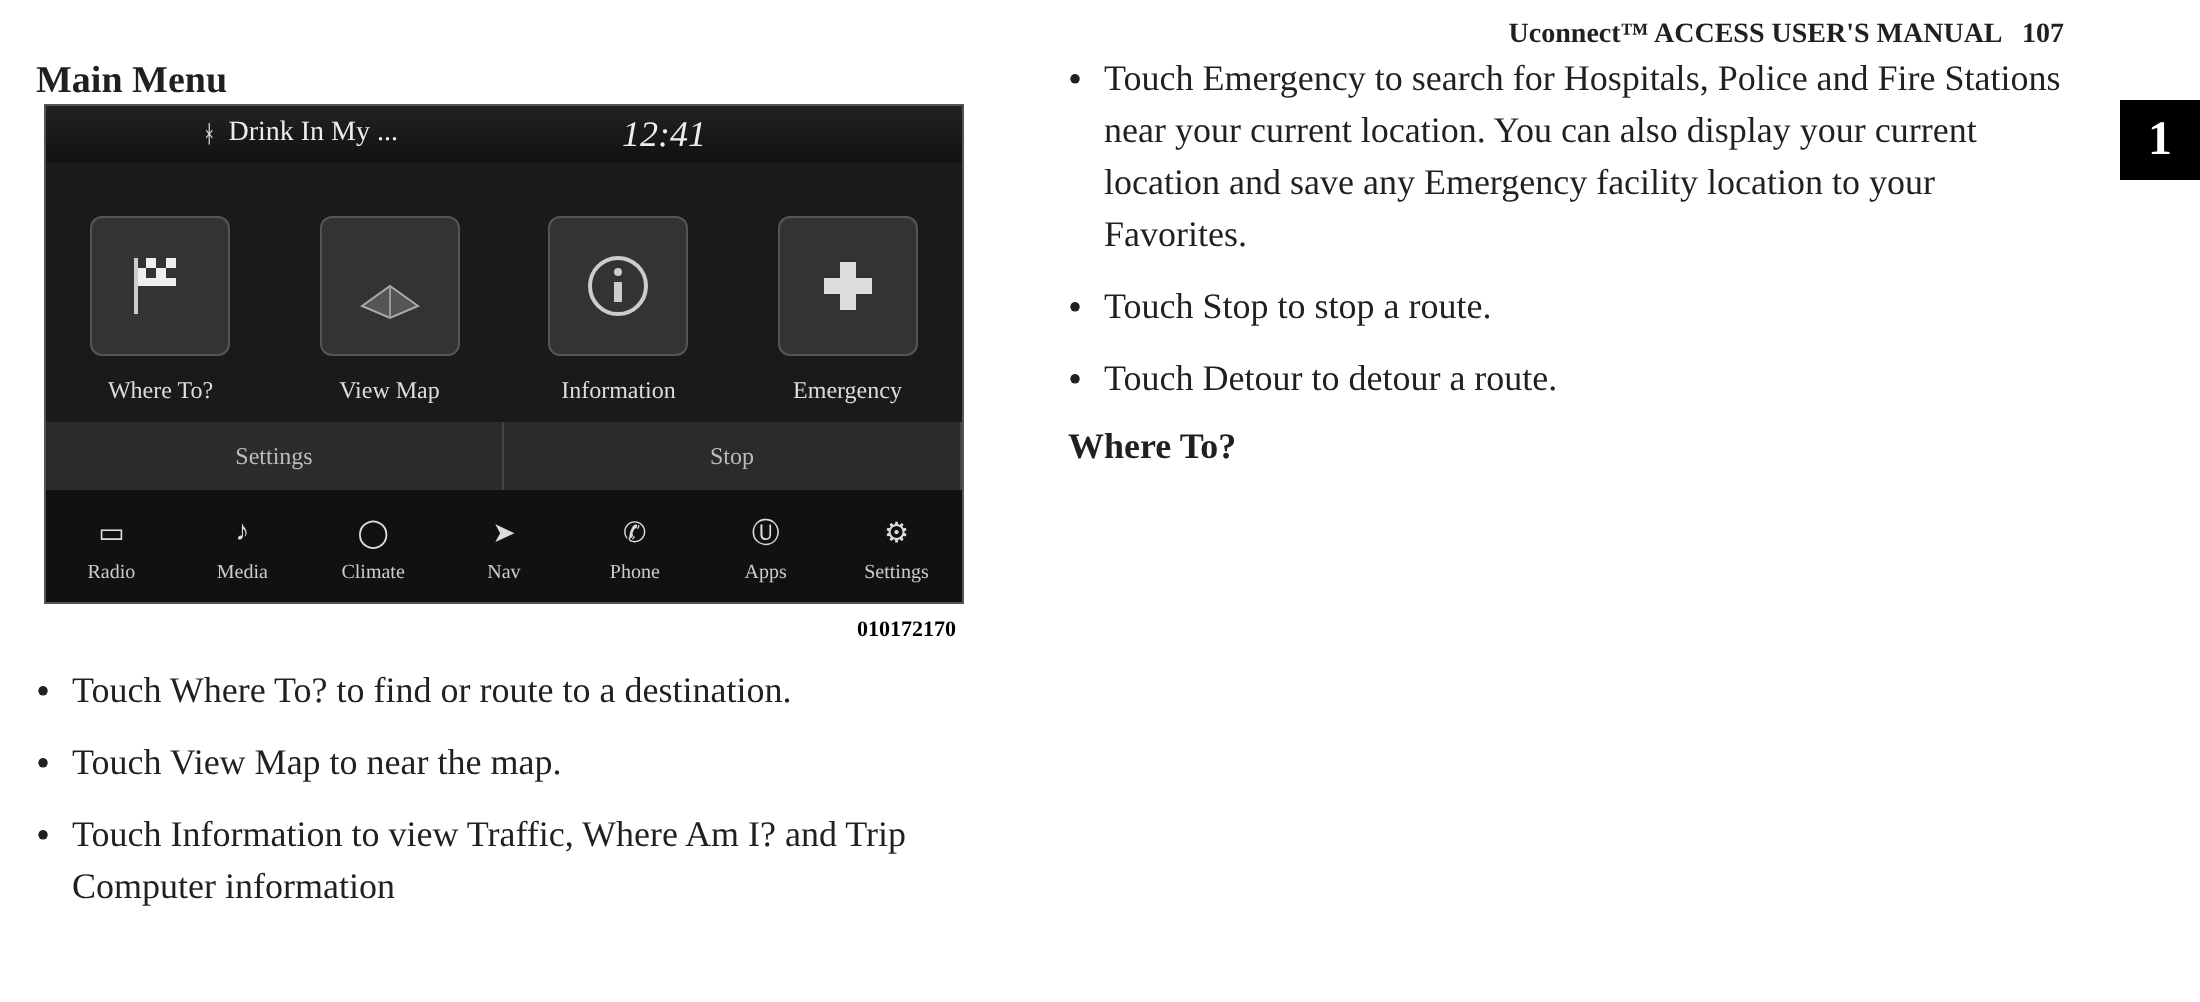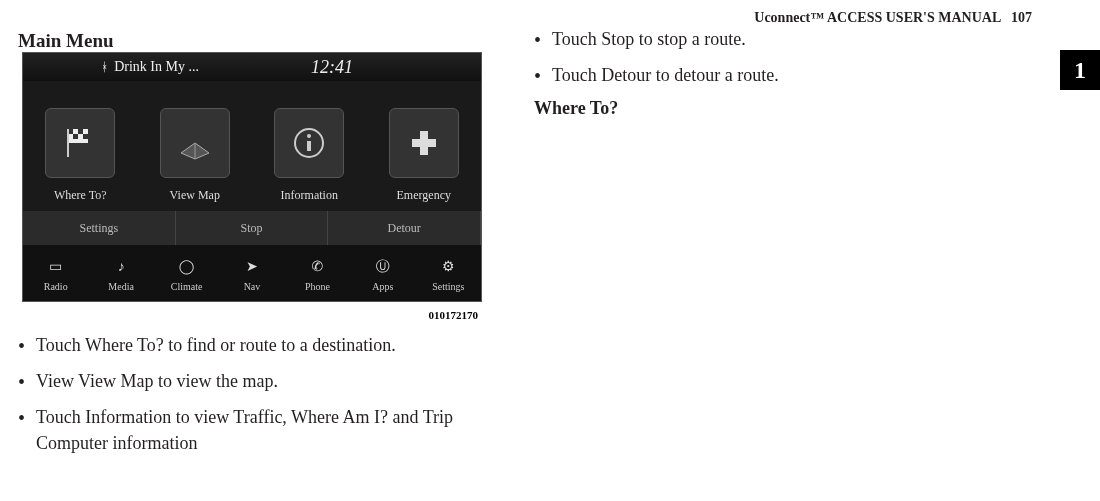--- a/index.html
+++ b/index.html
@@ -213,21 +213,20 @@
                 <rect x="8" y="16" width="24" height="8" fill="#ddd"></rect>
               </svg>
           </div>
           <span>Emergency</span>
         </div>
       </div>
 
       <div class="sec-row">
         <div class="sec-btn">Settings</div>
         <div class="sec-btn">Stop</div>
-        <div class="sec-btn">Detour</div>
       </div>
 
       <div class="bottom-row">
         <div class="bot-tile">
             <div class="bot-icon">▭</div>
             <span>Radio</span>
           </div>
         <div class="bot-tile">
             <div class="bot-icon">♪</div>
             <span>Media</span>
@@ -251,25 +250,26 @@
         <div class="bot-tile">
             <div class="bot-icon">⚙</div>
             <span>Settings</span>
           </div>
       </div>
     </div>
     <div class="img-id" style="width:460px;margin-left:4px;">010172170</div>
 
     <ul class="bullets">
       <li>Touch Where To? to find or route to a destination.</li>
-      <li>View View Map to view the map.</li>
+      <li>Touch View Map to near the map.</li>
       <li>Touch Information to view Traffic, Where Am I? and Trip Computer information</li>
     </ul>
   </div>
 
   <div class="col-right">
     <ul class="bullets" style="margin-top:0">
+      <li>Touch Emergency to search for Hospitals, Police and Fire Stations near your current location. You can also display your current location and save any Emergency facility location to your Favorites.</li>
       <li>Touch Stop to stop a route.</li>
       <li>Touch Detour to detour a route.</li>
     </ul>
     <div class="where-to-heading">Where To?</div>
   </div>
 </div>
 
 </body></html>

